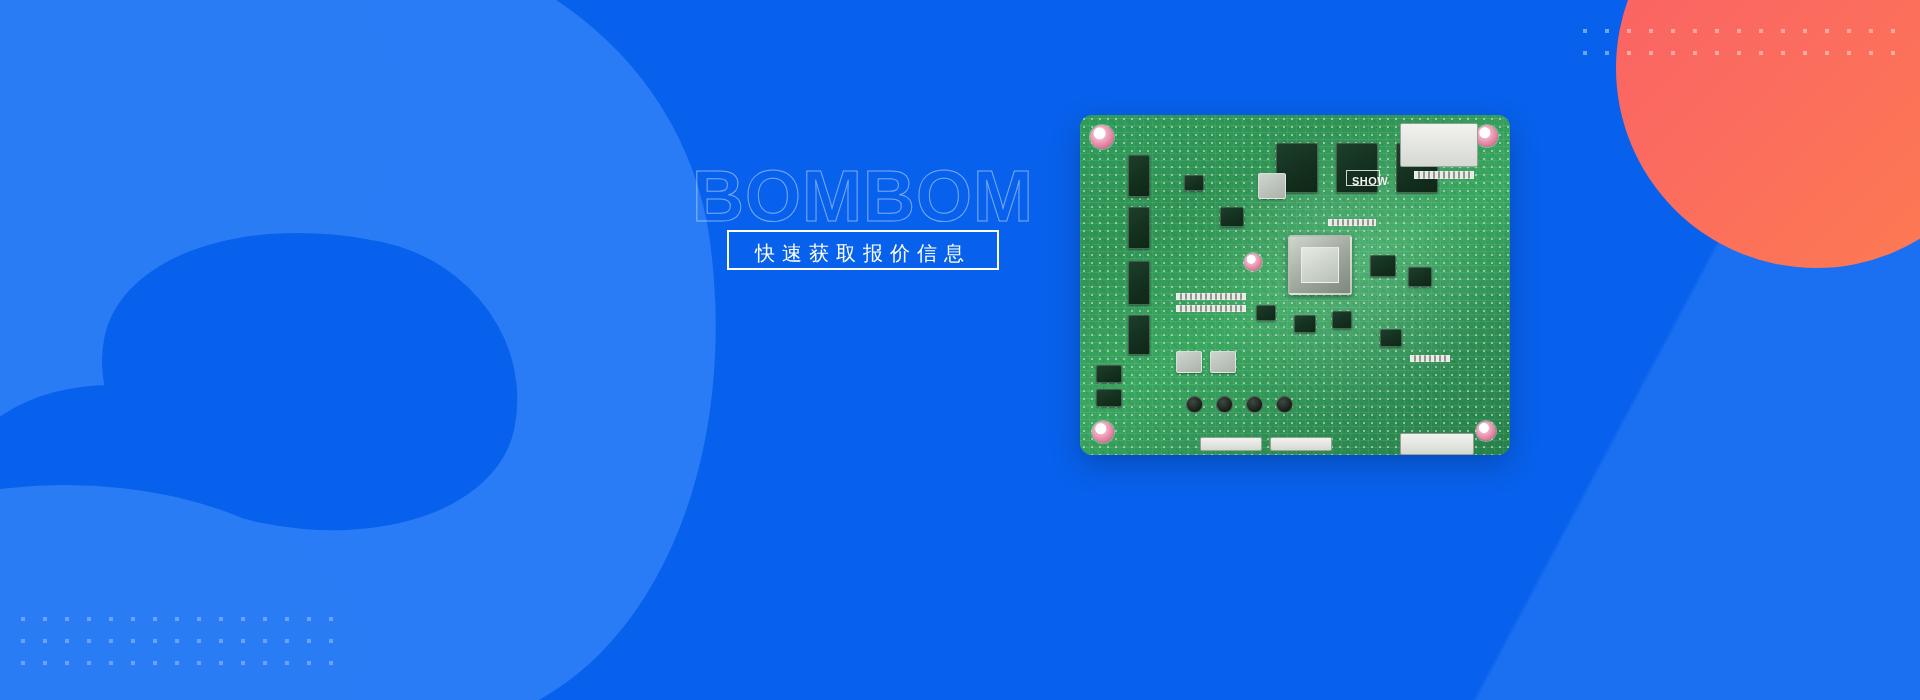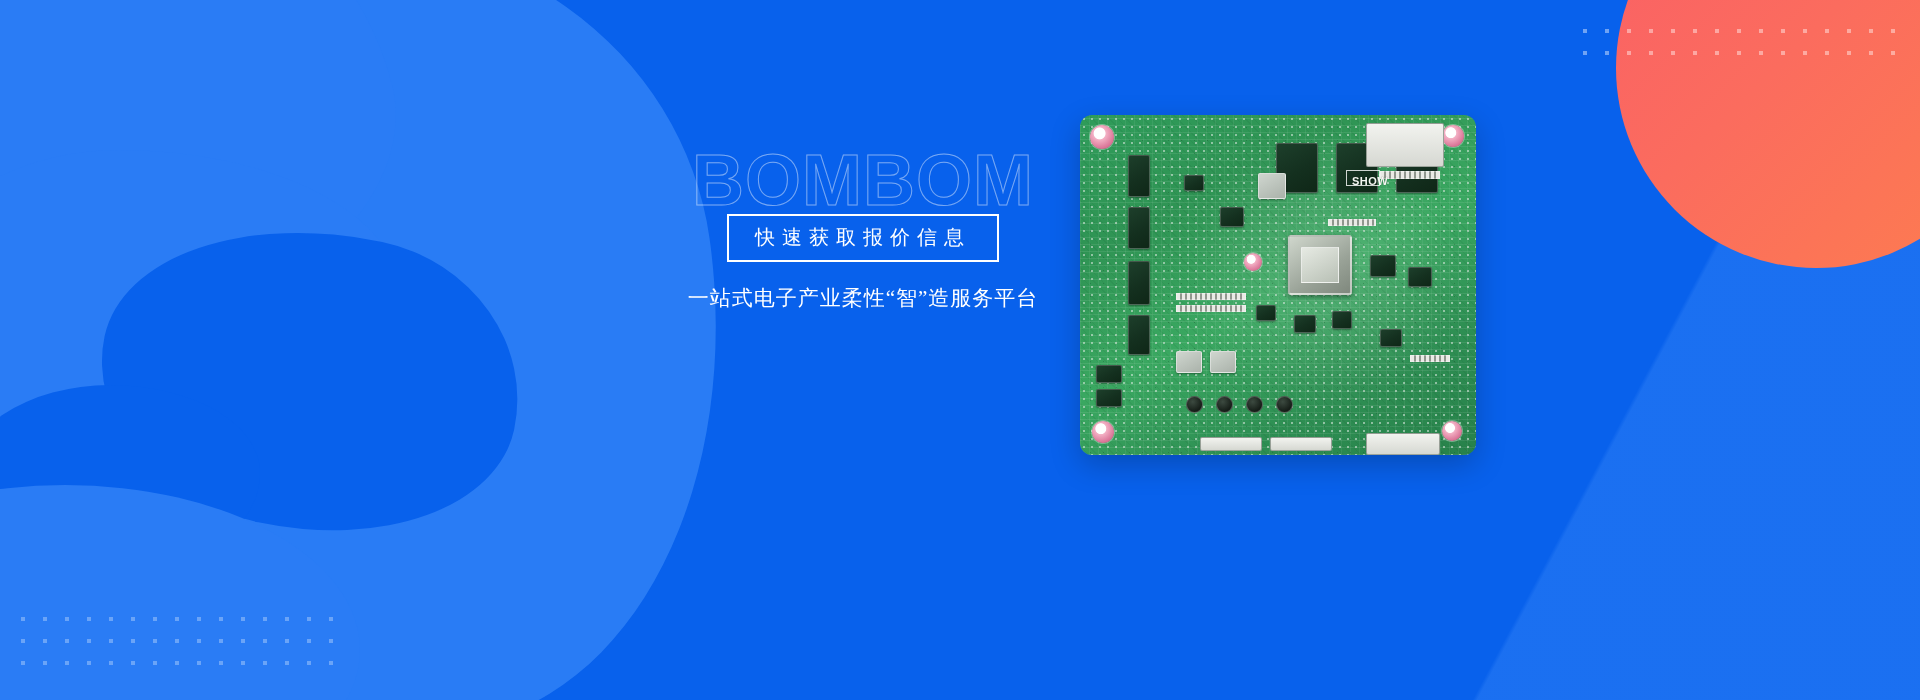--- a/index.html
+++ b/index.html
@@ -85,21 +85,21 @@
   .dots-bottomleft{
     left:12px; bottom:22px;
     width:330px; height:70px;
     background-image:radial-gradient(rgba(255,255,255,.30) 2.4px, transparent 2.5px);
     background-size:22px 22px;
   }
 
   
   .text-block{
     position:absolute;
-    left:628px; top:144px;
+    left:628px; top:160px;
     width:470px;
     text-align:center;
     color:#ffffff;
   }
   .ghost-word{
     position:absolute;
     left:50%; top:0;
     transform:translateX(-50%);
     font-size:72px;
     font-weight:700;
@@ -119,40 +119,40 @@
     margin-top:48px;
     text-shadow:0 2px 0 rgba(0,0,0,.05);
   }
   .headline .line2{
     display:block;
     margin-top:8px;
   }
   .badge{
     display:inline-block;
     margin-top:22px;
-    padding:8px 26px 9px;
+    padding:8px 26px 1px;
     border:2px solid #ffffff;
     font-size:20px;
     letter-spacing:7px;
     font-weight:400;
     white-space:nowrap;
   }
   .tagline{
     margin-top:22px;
     font-size:21px;
     letter-spacing:1px;
     font-family:"Liberation Serif","DejaVu Serif",serif;
     white-space:nowrap;
   }
 
   
   .pcb{
     position:absolute;
     left:1080px; top:115px;
-    width:396px; height:340px;
+    width:430px; height:340px;
     border-radius:12px;
     background:
       radial-gradient(circle at 62% 46%, rgba(255,255,255,.10) 0 12%, rgba(0,0,0,0) 45%),
       linear-gradient(152deg,#2f9c5a 0%,#2f9454 26%,#3aa861 52%,#2e8f53 76%,#27814a 100%);
     box-shadow:0 10px 30px rgba(0,0,0,.22);
     overflow:hidden;
   }
   
   .pcb::before{
     content:"";
@@ -317,16 +317,15 @@
 
   <div class="text-block">
 
     <div class="ghost-word">BOMBOM</div>
 
     <div class="headline">
     </div>
 
     <div class="badge">快速获取报价信息</div>
 
-    <div class="tagline">一站式电子产业柔性“智”造服务平台</div>
   </div>
 
 </div>
 
 </body></html>

